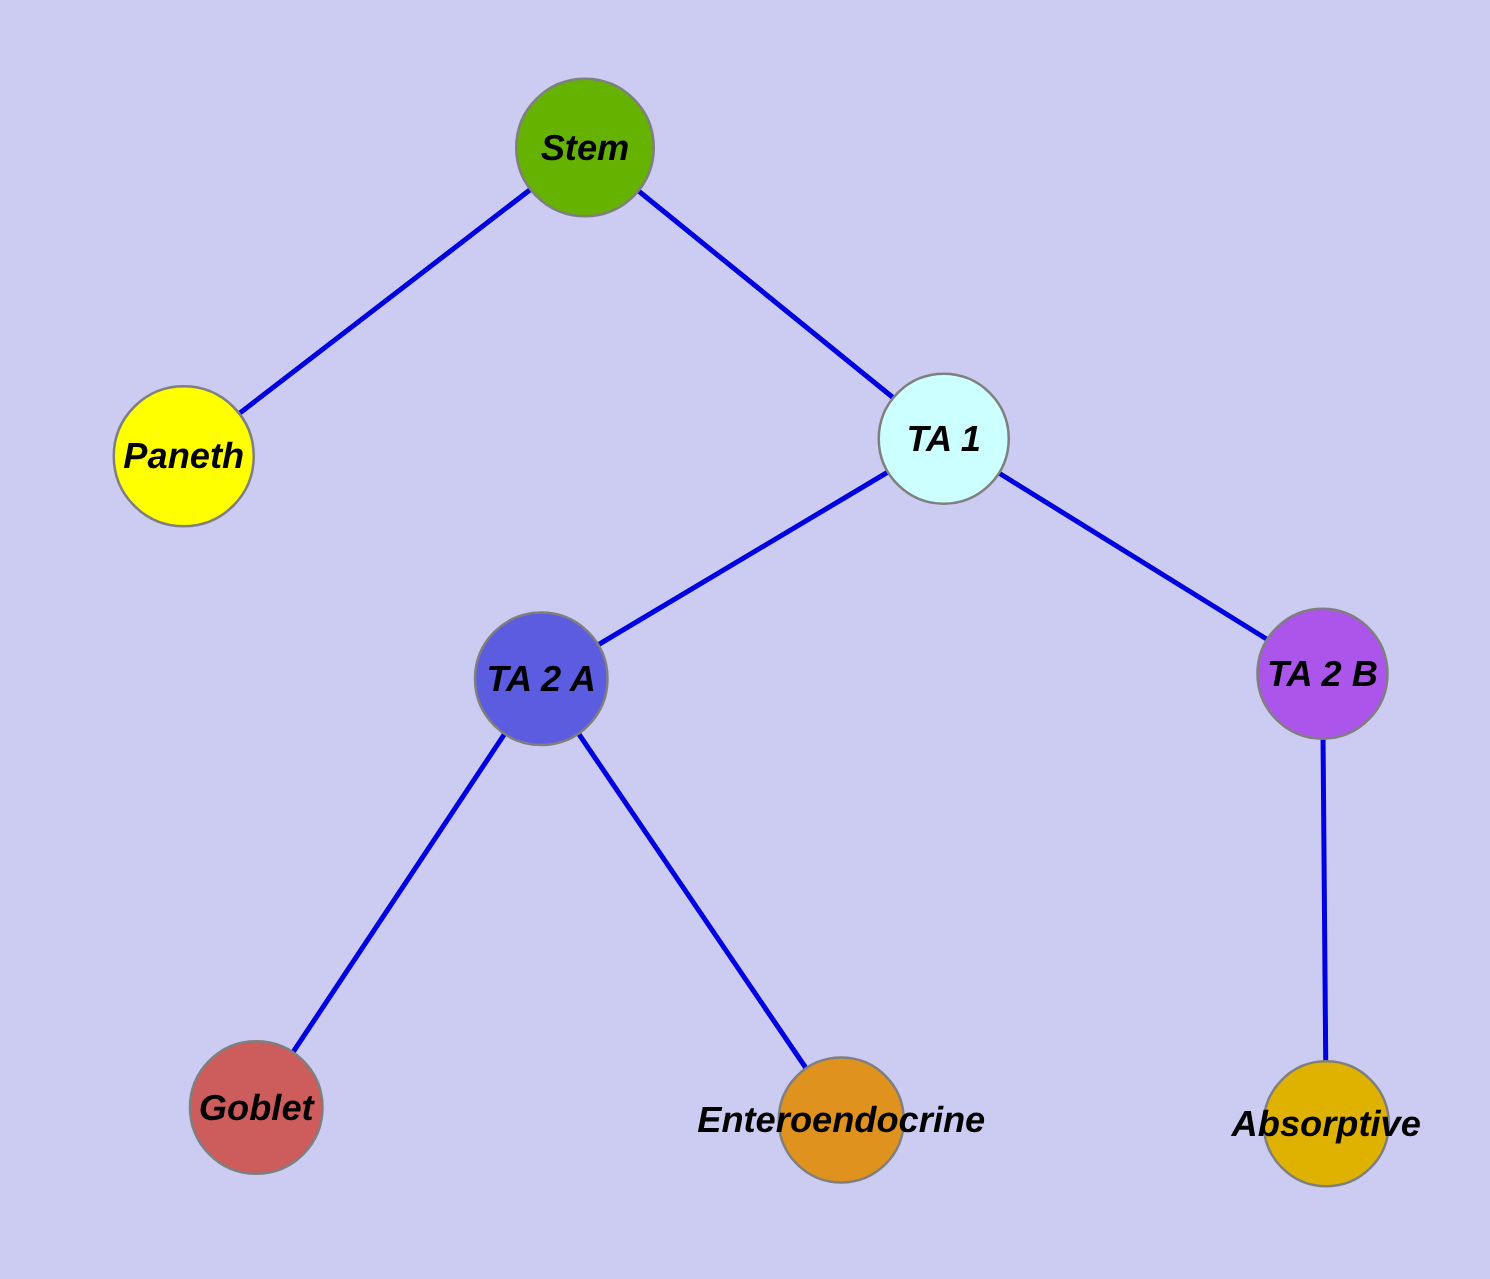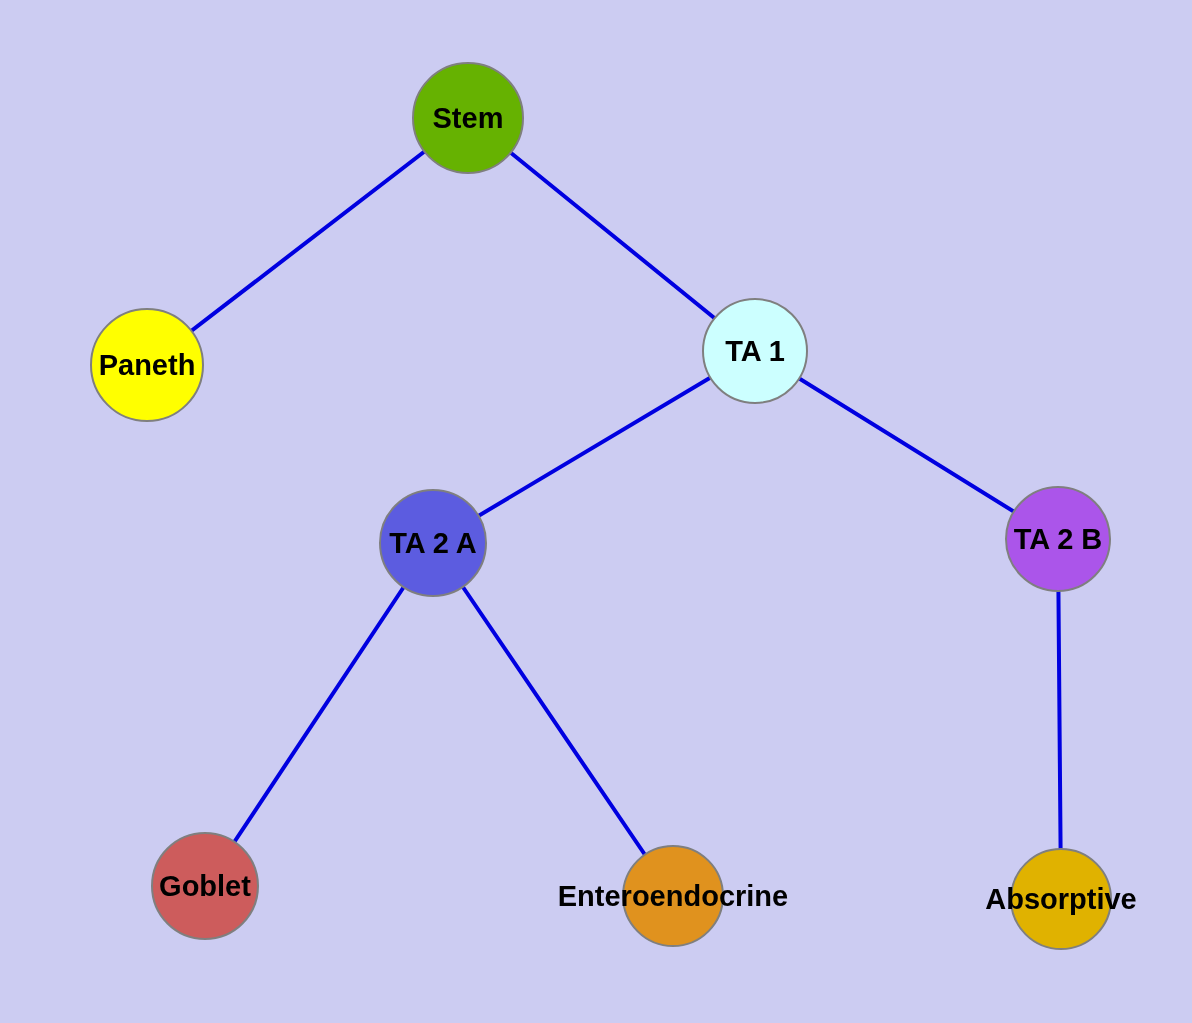--- a/index.html
+++ b/index.html
@@ -7,20 +7,21 @@
     padding: 0;
     width: 1192px;
     height: 1023px;
     overflow: hidden;
     font-family: "Liberation Sans", sans-serif;
   }
   #diagram-root {
     width: 1192px;
     height: 1023px;
     position: relative;
+    font-style: italic;
   }
   svg {
     display: block;
   }
   .node-label {
     font-family: "Liberation Sans", sans-serif;
     font-weight: bold;
     font-size: 29px;
     fill: #000000;
     text-anchor: middle;

